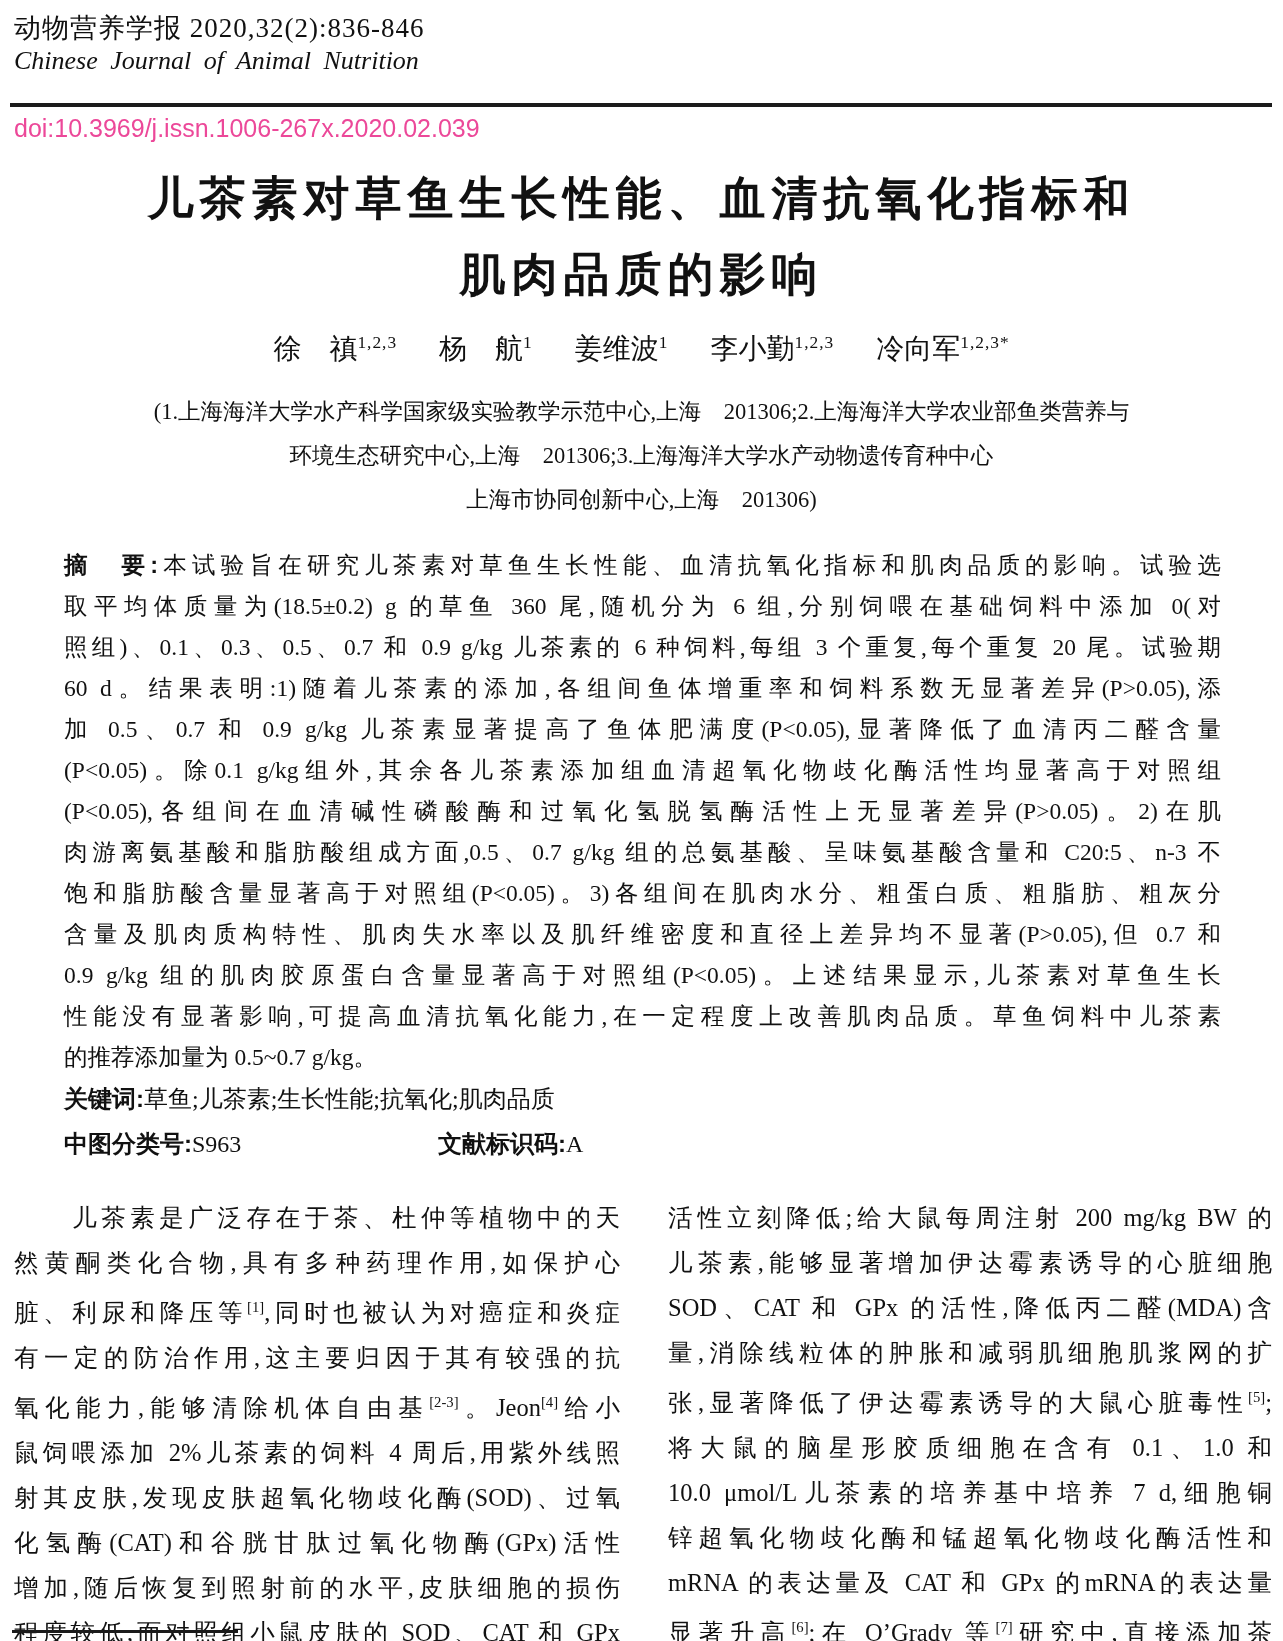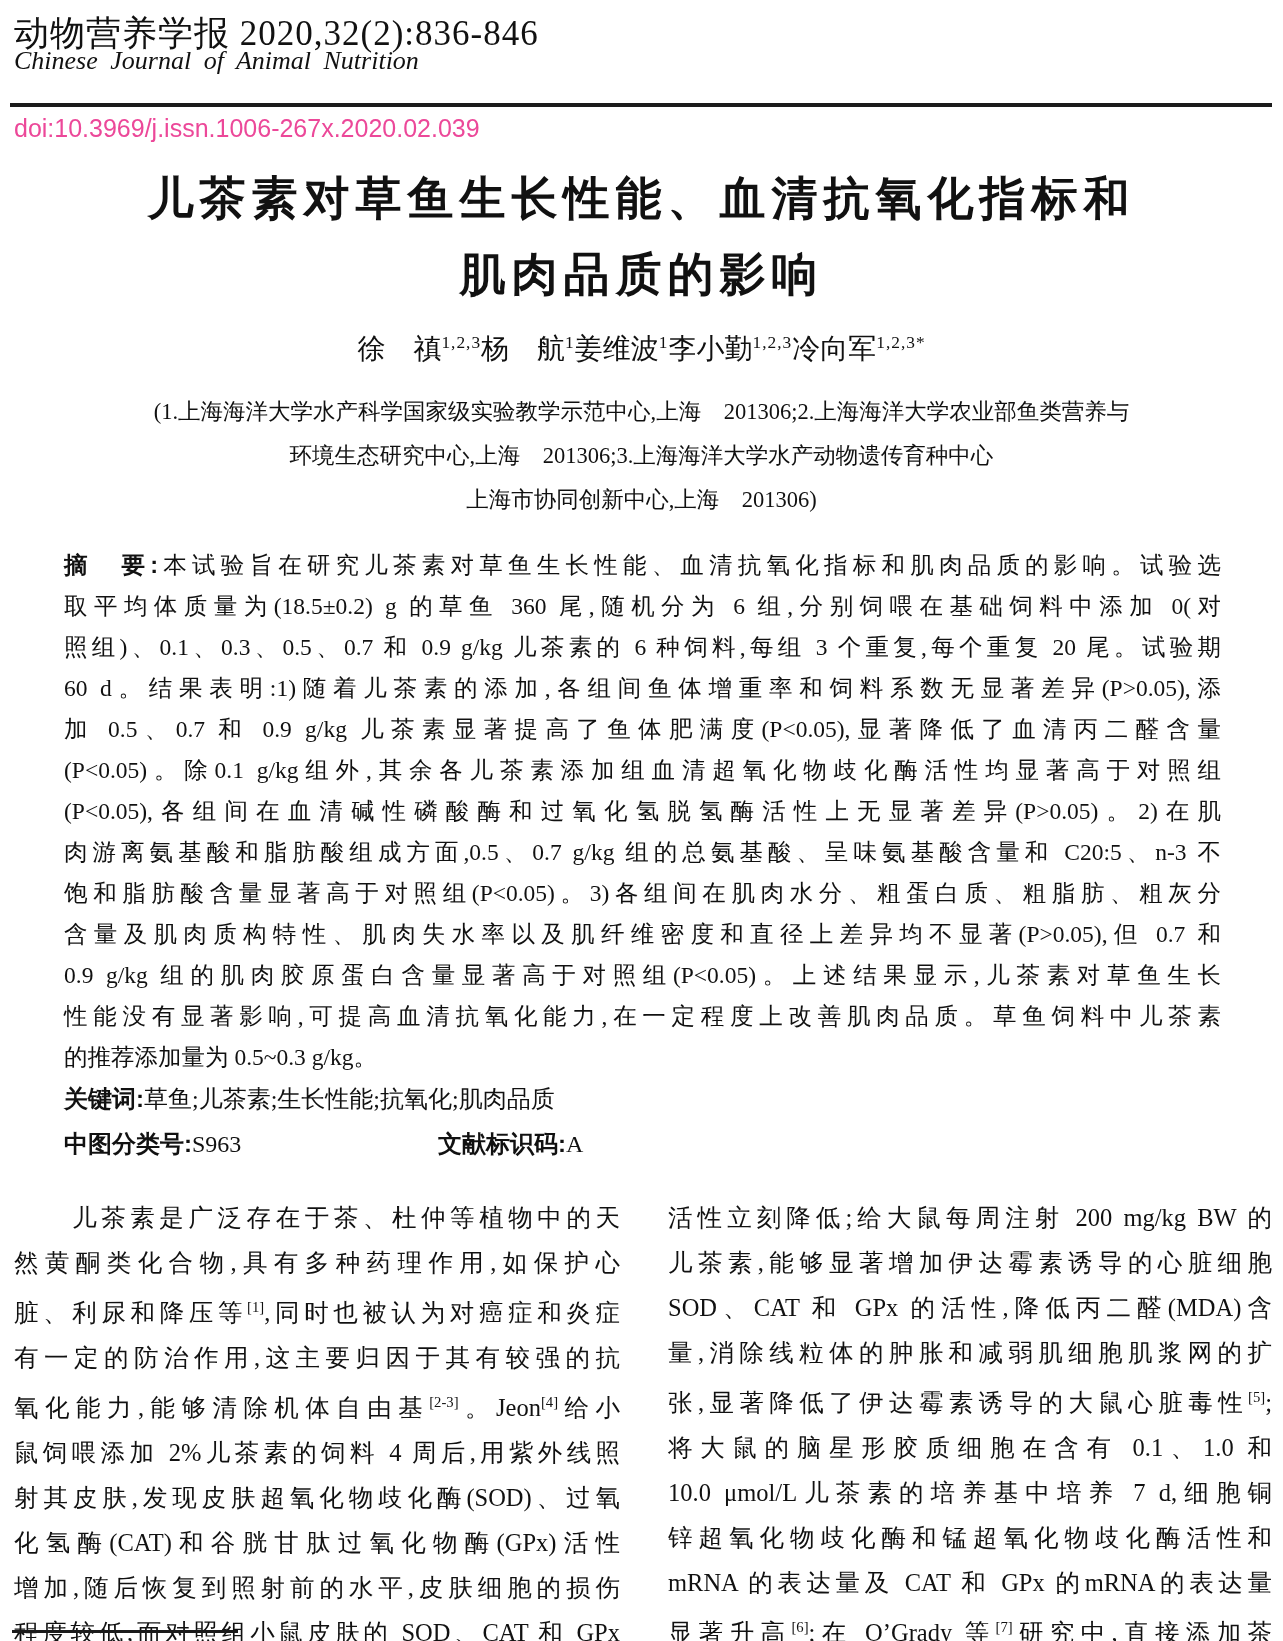--- a/index.html
+++ b/index.html
@@ -8,21 +8,21 @@
     width:1283px;height:1641px;
     margin:0 auto;
     background:#ffffff;
     color:#111;
     font-family:"Liberation Serif","DejaVu Serif",serif;
     overflow:hidden;
   }
   
   .journal-cn{
     position:absolute;left:14px;top:10px;
-    font-size:35px;letter-spacing:1px;white-space:nowrap;
+    font-size:27px;letter-spacing:1px;white-space:nowrap;
   }
   .journal-en{
     position:absolute;left:14px;top:46px;
     font-size:26px;font-style:italic;white-space:nowrap;word-spacing:6px;
   }
   .head-rule{
     position:absolute;left:10px;top:103px;width:1262px;height:4px;background:#1b1b1b;
   }
   .doi{
     position:absolute;left:14px;top:114px;
@@ -33,21 +33,21 @@
   .title{
     position:absolute;left:0;width:100%;text-align:center;
     font-family:"Liberation Sans","DejaVu Sans",sans-serif;
     font-weight:bold;font-size:46px;letter-spacing:6px;white-space:nowrap;
   }
   .title-1{top:168px;}
   .title-2{top:244px;}
   
   .authors{
     position:absolute;left:0;top:330px;width:100%;
-    display:flex;justify-content:center;
+    display:flex;justify-content:center;gap:42px;
     font-size:28px;white-space:nowrap;
   }
   .author sup{font-size:0.62em;vertical-align:super;letter-spacing:1px;}
   
   .affils{
     position:absolute;left:0;top:390px;width:100%;text-align:center;
     font-size:22.5px;line-height:44px;
   }
   
   .abstract{
@@ -120,21 +120,21 @@
     <div class="fill">照组)、0.1、0.3、0.5、0.7 和 0.9 g/kg 儿茶素的 6 种饲料,每组 3 个重复,每个重复 20 尾。试验期</div>
     <div class="fill">60 d。结果表明:1)随着儿茶素的添加,各组间鱼体增重率和饲料系数无显著差异(P&gt;0.05),添</div>
     <div class="fill">加 0.5、0.7 和 0.9 g/kg 儿茶素显著提高了鱼体肥满度(P&lt;0.05),显著降低了血清丙二醛含量</div>
     <div class="fill">(P&lt;0.05)。除0.1 g/kg组外,其余各儿茶素添加组血清超氧化物歧化酶活性均显著高于对照组</div>
     <div class="fill">(P&lt;0.05),各组间在血清碱性磷酸酶和过氧化氢脱氢酶活性上无显著差异(P&gt;0.05)。2)在肌</div>
     <div class="fill">肉游离氨基酸和脂肪酸组成方面,0.5、0.7 g/kg 组的总氨基酸、呈味氨基酸含量和 C20:5、n-3 不</div>
     <div class="fill">饱和脂肪酸含量显著高于对照组(P&lt;0.05)。3)各组间在肌肉水分、粗蛋白质、粗脂肪、粗灰分</div>
     <div class="fill">含量及肌肉质构特性、肌肉失水率以及肌纤维密度和直径上差异均不显著(P&gt;0.05),但 0.7 和</div>
     <div class="fill">0.9 g/kg 组的肌肉胶原蛋白含量显著高于对照组(P&lt;0.05)。上述结果显示,儿茶素对草鱼生长</div>
     <div class="fill">性能没有显著影响,可提高血清抗氧化能力,在一定程度上改善肌肉品质。草鱼饲料中儿茶素</div>
-    <div class="line">的推荐添加量为 0.5~0.3 g/kg。</div>
+    <div class="line">的推荐添加量为 0.5~0.7 g/kg。</div>
   </div>
 
   <div class="keywords">
     <span class="hei">关键词:</span><span>草鱼;儿茶素;生长性能;抗氧化;肌肉品质</span>
   </div>
 
   <div class="metaline">
     <span class="m m-clc"><span class="hei">中图分类号:</span><span>S963</span></span>
     <span class="m m-doc"><span class="hei">文献标识码:</span><span>A</span></span>
   </div>

